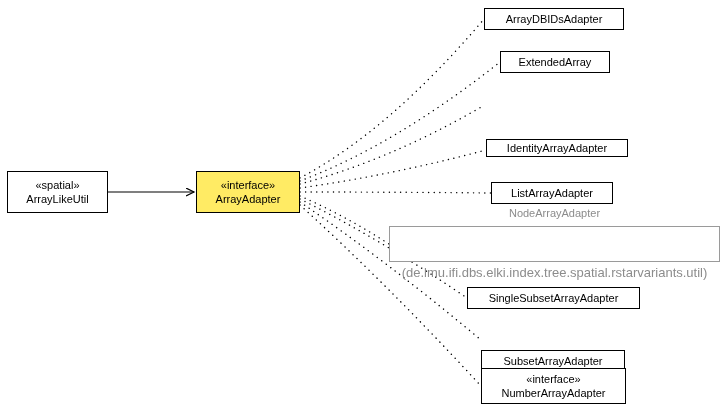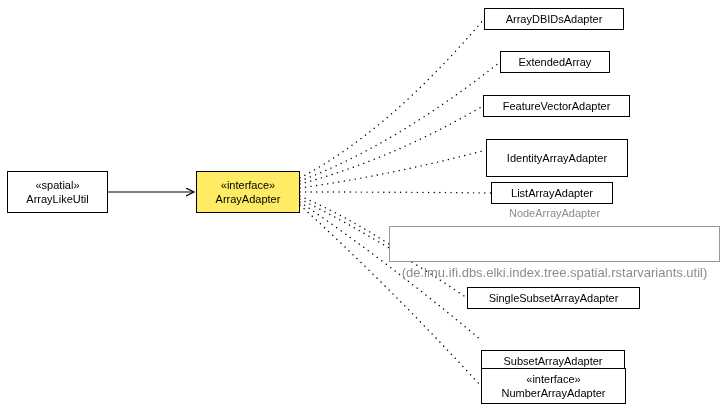--- a/index.html
+++ b/index.html
@@ -77,25 +77,22 @@
   </div>
 
   <div class="node" style="left:484px; top:8px; width:140px; height:22px;">
     <span>ArrayDBIDsAdapter</span>
   </div>
 
   <div class="node" style="left:500px; top:51px; width:110px; height:22px;">
     <span>ExtendedArray</span>
   </div>
 
-  <div class="node" style="left:483px; top:95px; width:147px; height:22px;">
-    <span>FeatureVectorAdapter</span>
-  </div>
 
-  <div class="node" style="left:486px; top:139px; width:142px; height:38px;">
+  <div class="node" style="left:486px; top:139px; width:142px; height:18px;">
     <span>IdentityArrayAdapter</span>
   </div>
 
   <div class="node" style="left:491px; top:182px; width:122px; height:22px;">
     <span>ListArrayAdapter</span>
   </div>
 
   <div class="node muted" style="left:389px; top:226px; width:331px; height:36px;">
     <span>NodeArrayAdapter</span>
     <span class="pkg">(de.lmu.ifi.dbs.elki.index.tree.spatial.rstarvariants.util)</span>

